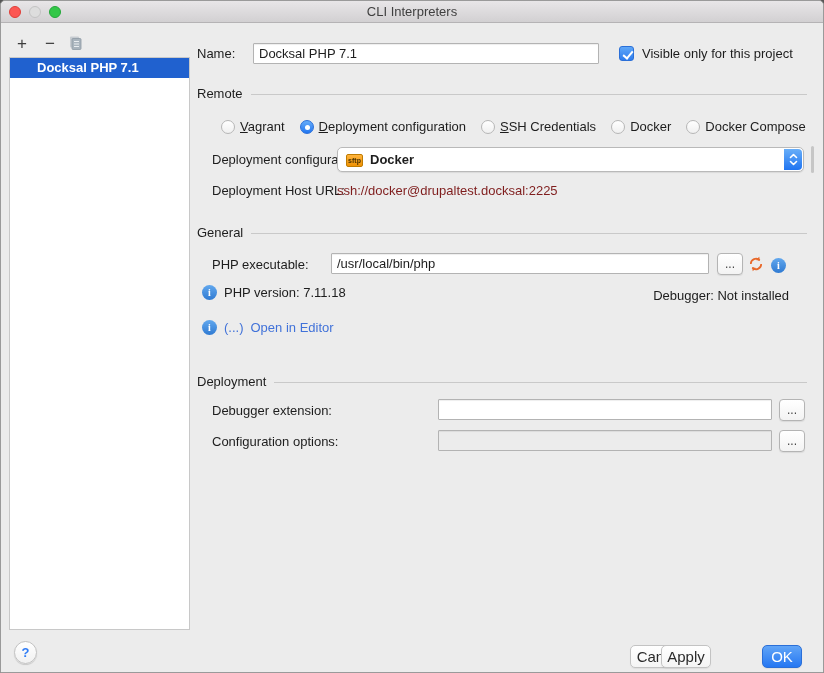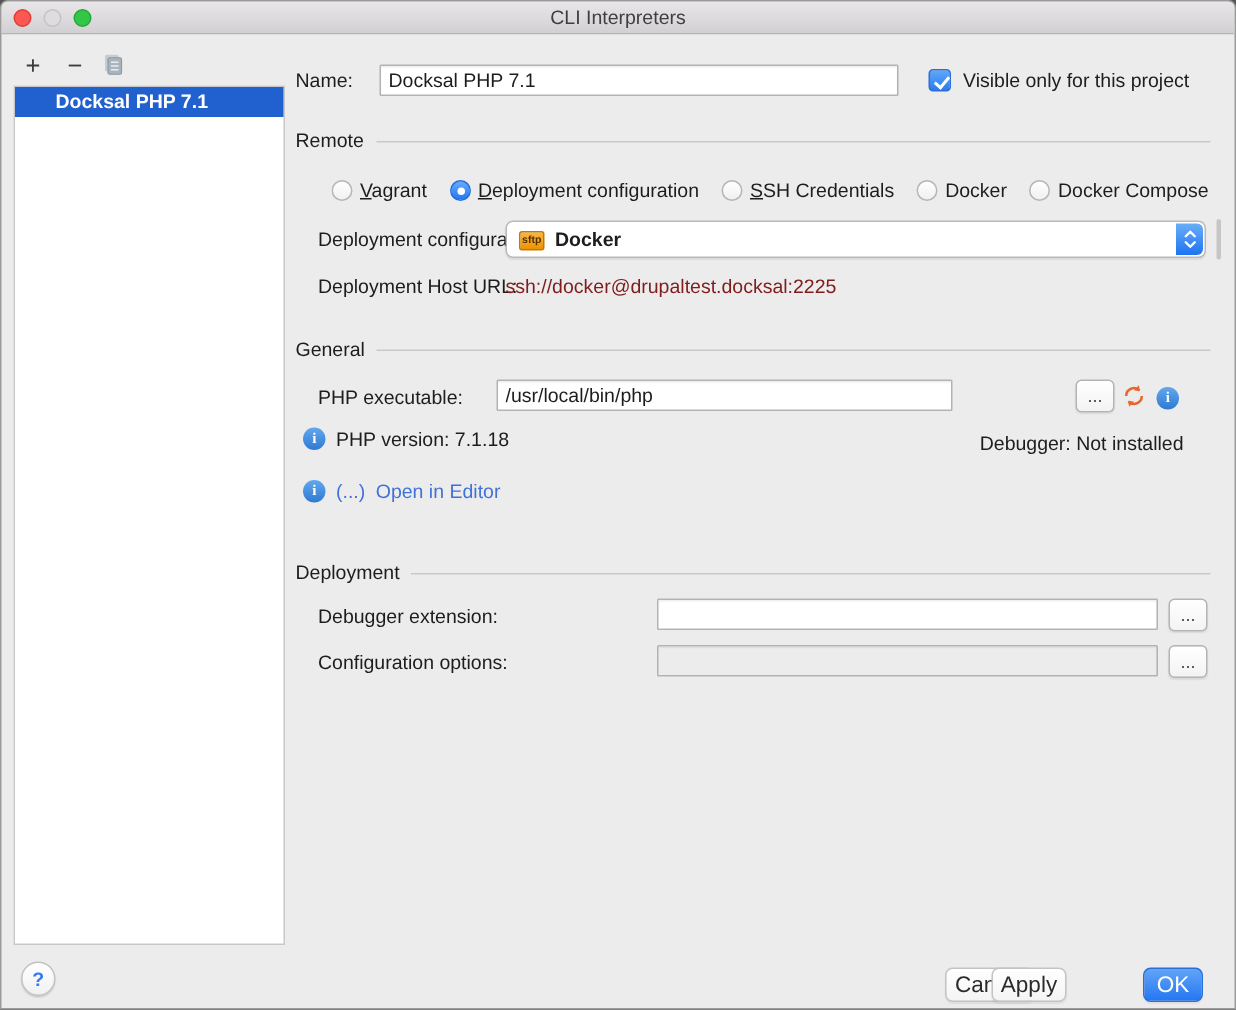--- a/index.html
+++ b/index.html
@@ -184,37 +184,37 @@
 
   <span class="lbl" style="left:211px;top:179px">Deployment Host URL:</span>
   <span class="lbl hosturl" style="left:336px;top:179px">ssh://docker@drupaltest.docksal:2225</span>
 
   <div class="sect" style="top:224px">
     <span>General</span>
     <span class="sect-line"></span>
   </div>
 
   <span class="lbl" style="left:211px;top:253px">PHP executable:</span>
-  <input class="field" style="left: 330px; top: 252px; width: 304px;" value="/usr/local/bin/php">
+  <input class="field" style="left: 330px; top: 252px; width: 378px;" value="/usr/local/bin/php">
   <button class="browse" style="left:716px;top:252px">...</button>
   <span class="iconrow" style="left:747px;top:255px">
     <span>
       <svg width="16" height="16" viewBox="0 0 16 16">
         <path d="M13.2 8a5.2 5.2 0 0 1-8.9 3.7" stroke="#e8682a" stroke-width="1.7" fill="none"></path>
         <path d="M2.8 8a5.2 5.2 0 0 1 8.9-3.7" stroke="#e8682a" stroke-width="1.7" fill="none"></path>
         <path d="M4.7 15.2 L4.2 11.2 L8.2 11.9 Z" fill="#e8682a"></path>
         <path d="M11.3 0.8 L11.8 4.8 L7.8 4.1 Z" fill="#e8682a"></path>
       </svg>
     </span>
     <span class="info-ic">i</span>
   </span>
 
   <span class="iconrow" style="left:201px;top:284px">
     <span class="info-ic">i</span>
-    <span>PHP version: 7.1.18</span>
+    <span>PHP version: 7.11.18</span>
   </span>
   <span class="lbl" style="right:34px;top:284px">Debugger: Not installed</span>
 
   <span class="iconrow" style="left:201px;top:319px">
     <span class="info-ic">i</span>
     <span class="bluelink">(...)</span>
     <span class="bluelink">Open in Editor</span>
   </span>
 
   <div class="sect" style="top:373px">

